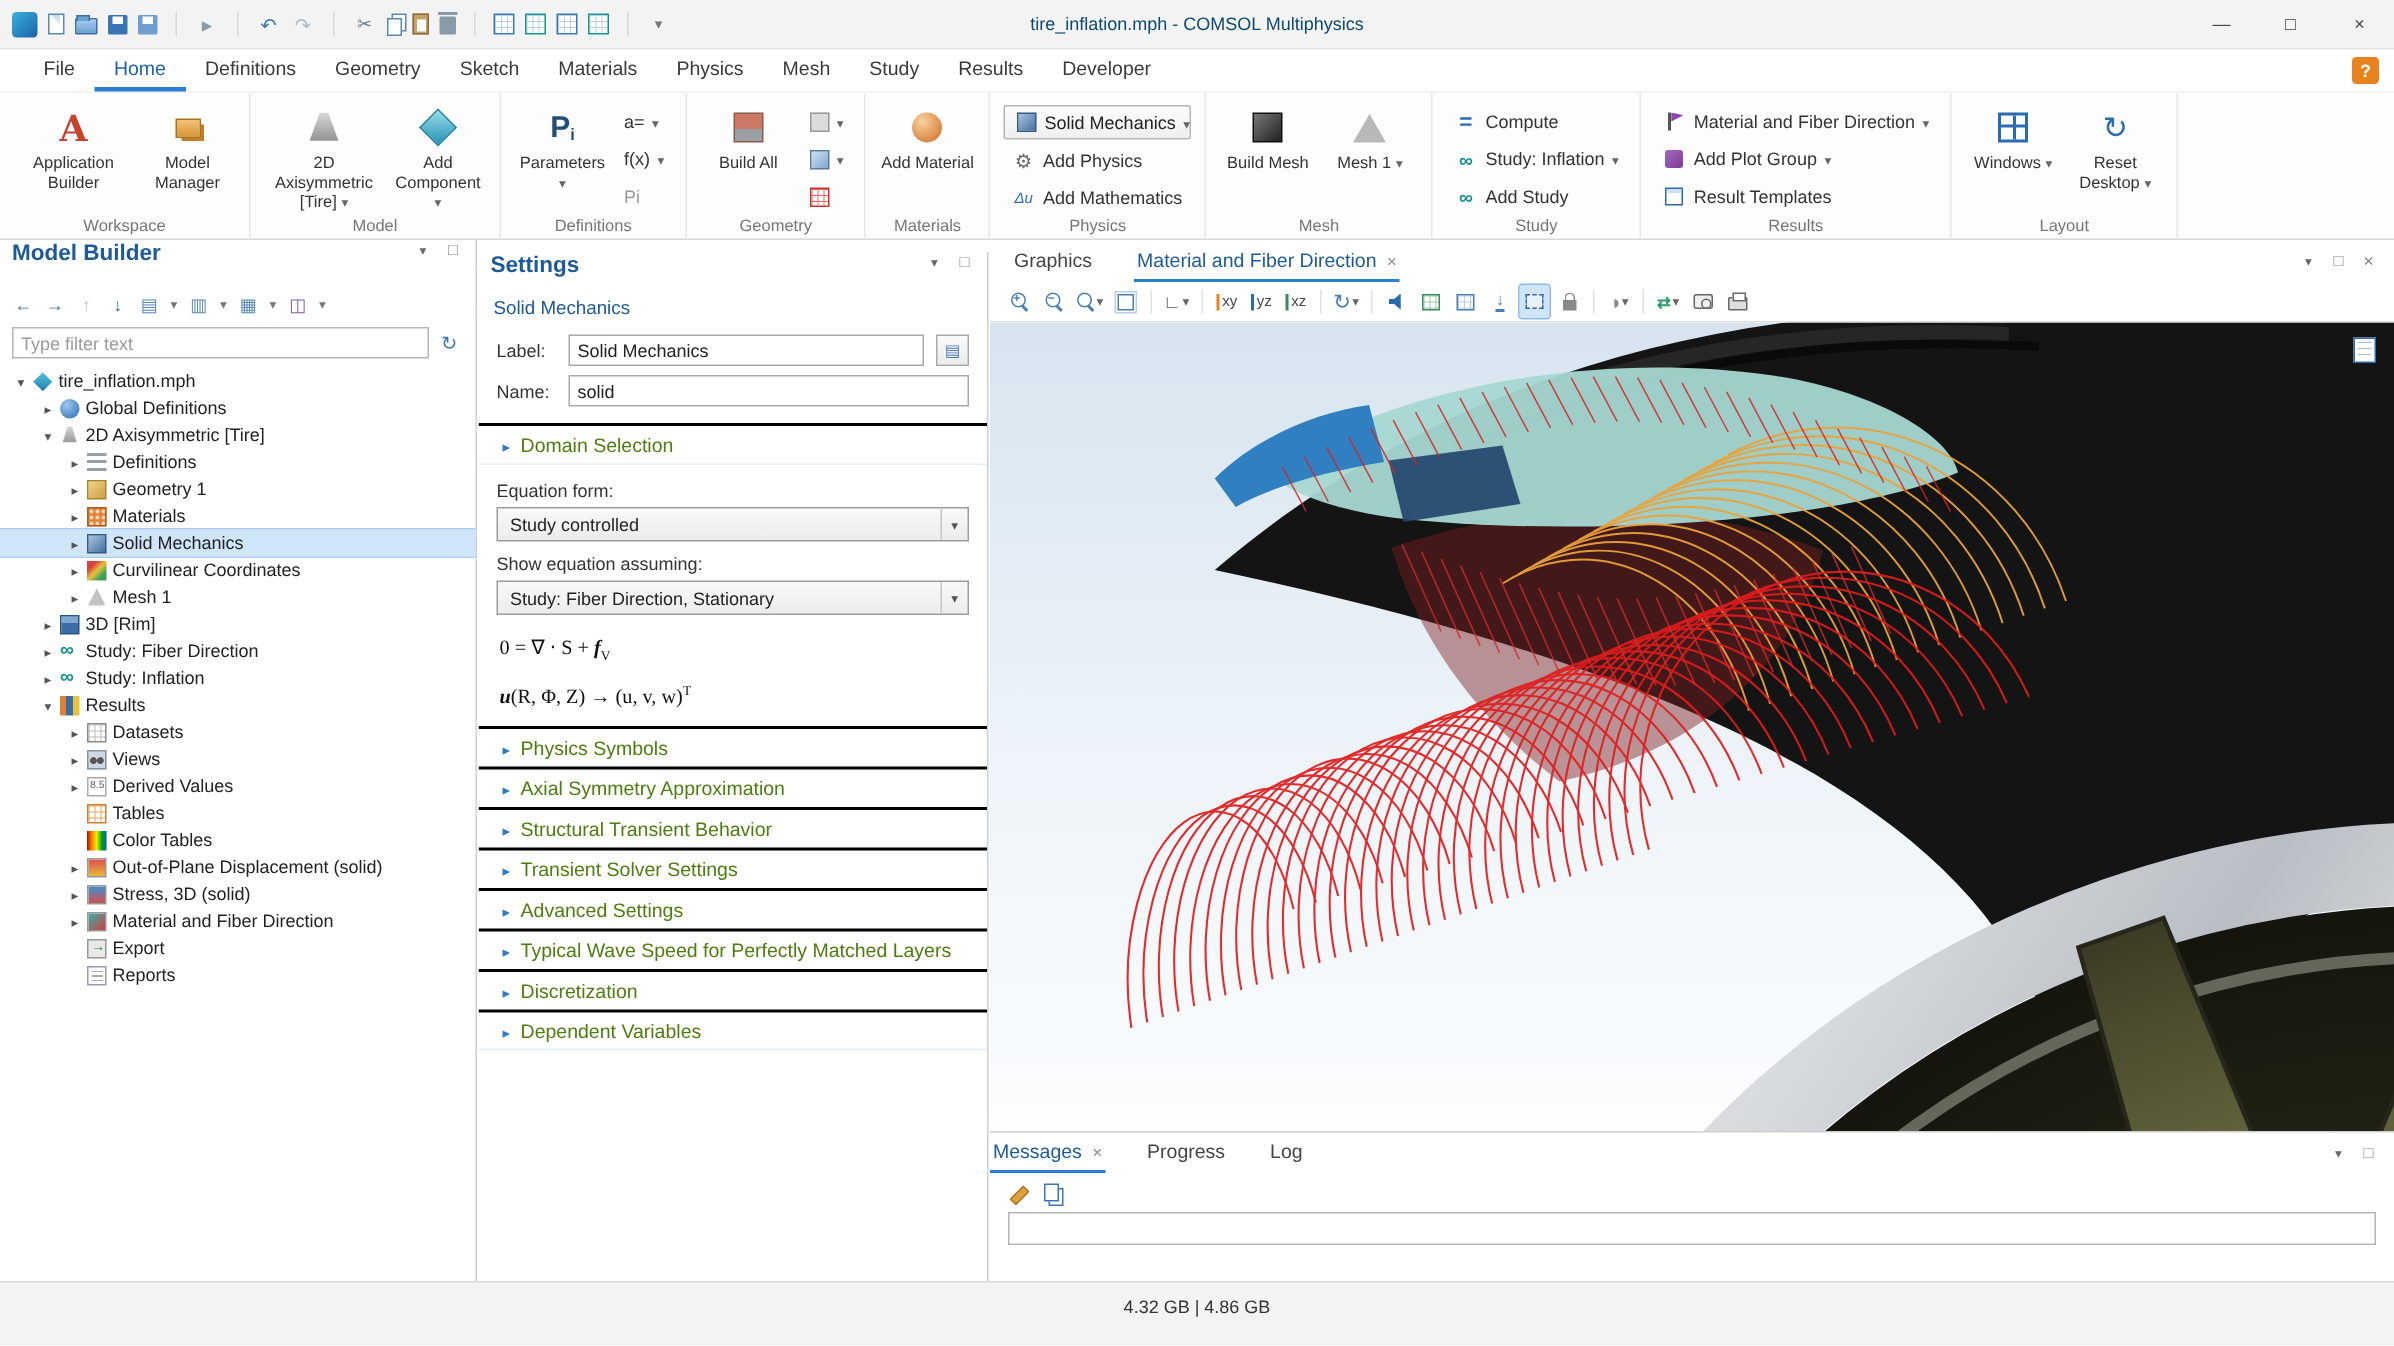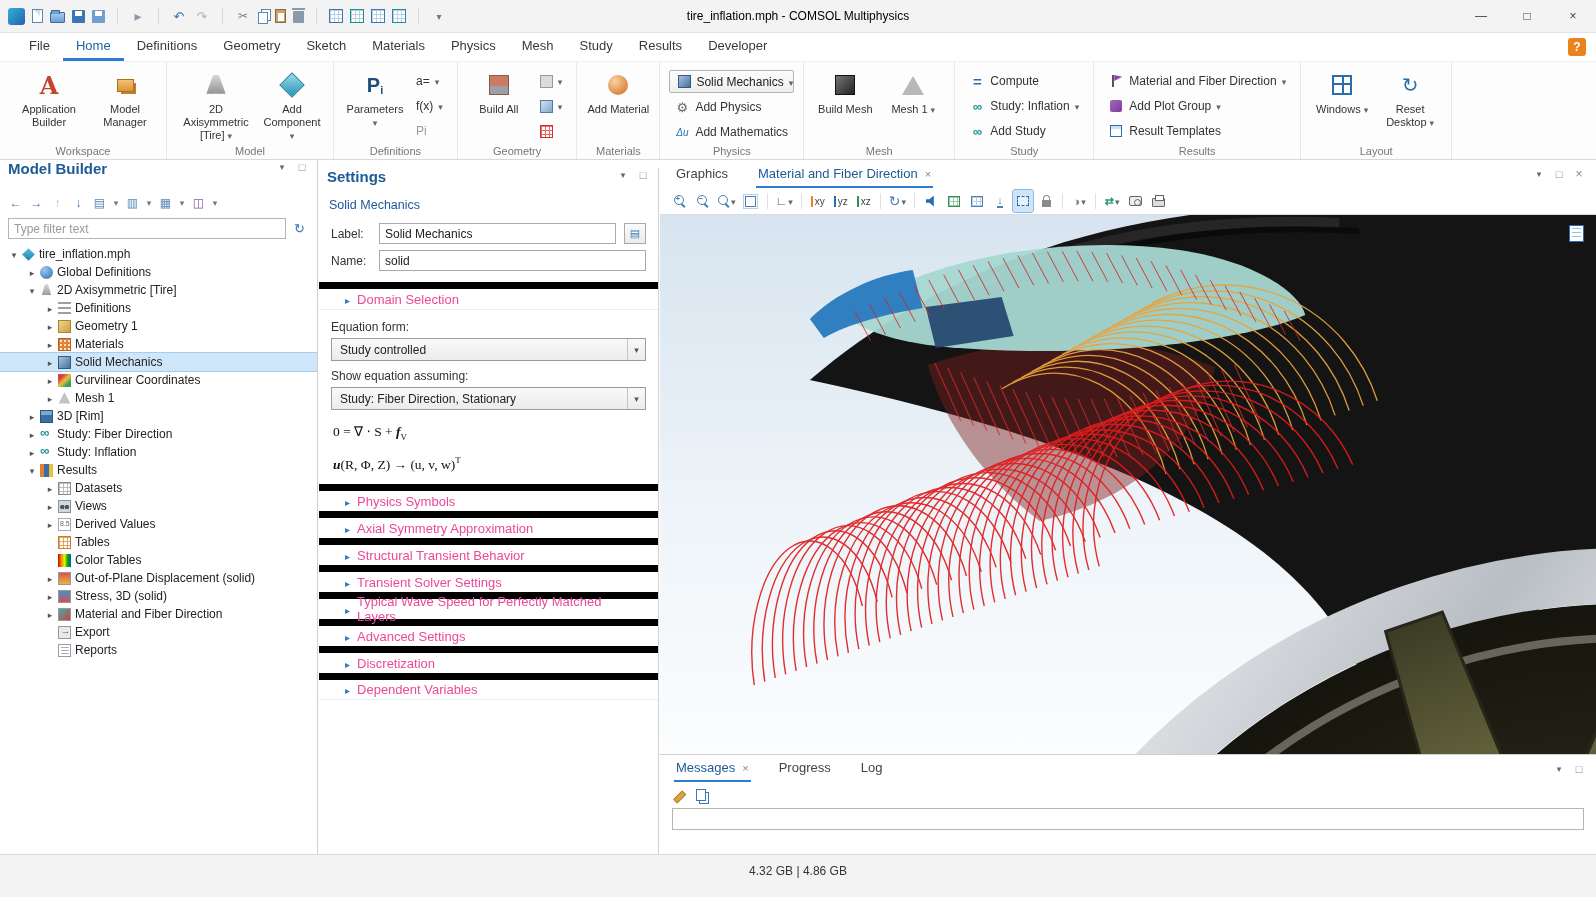--- a/index.html
+++ b/index.html
@@ -24,21 +24,21 @@
   .tb-redo::before{content:"↷";color:#b0b8c0;font-size:13px}
   .tb-cut::before{content:"✂";color:#6a7a8a;font-size:12px}
   .tb-copy{width:10px;height:12px;border:1px solid #5b87b5;background:#fff;box-shadow:3px -3px 0 -1px #fff,3px -3px 0 0 #5b87b5;margin-top:3px}
   .tb-paste{width:11px;height:14px;background:#c9a express;background:#c9a26a;border:1px solid #8a6a3a}
   .tb-paste::before{content:"";position:absolute;left:2px;top:3px;width:6px;height:8px;background:#fff}
   .tb-trash{width:11px;height:12px;background:#8a9aa8;border-radius:1px;margin-top:2px}
   .tb-trash::before{content:"";position:absolute;left:-1px;top:-3px;width:13px;height:2px;background:#8a9aa8}
   .tb-matrix{width:14px;height:14px;border:1px solid #3a76b5;background:#fff;background-image:linear-gradient(#b9cfe6 1px,transparent 1px),linear-gradient(90deg,#b9cfe6 1px,transparent 1px);background-size:4px 4px}
   .tb-matrix.g2{border-color:#16938f}
   .tb-caret::before{content:"▾";color:#777;font-size:10px}
-  #tb-title{position:absolute;left:0;right:0;text-align:center;font-size:12px;color:#000000;pointer-events:none}
+  #tb-title{position:absolute;left:0;right:0;text-align:center;font-size:12px;color:#0c4a6e;pointer-events:none}
   #winbtns{margin-left:auto;display:flex;height:33px}
   .wbtn{width:46px;height:33px;display:flex;align-items:center;justify-content:center;font-size:12px;color:#444}
 
   
   #menubar{position:absolute;left:0;top:33px;width:1596px;height:29px;background:#fff;display:flex;align-items:stretch;padding-left:16px;border-bottom:1px solid #f0f0f0}
   .mtab{padding:0 13px;display:flex;align-items:center;font-size:13px;color:#3a3a3a;border-bottom:3px solid transparent;cursor:default}
   .mtab.act{color:#1f62a8;border-bottom-color:#2b7cd3}
   #helpbtn{margin-left:auto;margin-right:10px;align-self:center;width:18px;height:18px;background:#e8831e;border-radius:3px;color:#fff;display:flex;align-items:center;justify-content:center;font-weight:bold}
   #helpbtn::before{content:"?"}
 
@@ -144,21 +144,21 @@
 
   
   #st{position:absolute;left:319px;top:168px;width:340px;bottom:43px;background:#fff;border-right:1px solid #cfcfcf;display:flex;flex-direction:column;overflow:hidden}
   #st-sub{font-size:12.5px;color:#1d5a96;margin:0 0 8px 10px}
   .fieldrow{display:flex;align-items:center;margin:3px 12px;gap:8px}
   .fieldrow .cap{width:40px;font-size:12px;color:#333;flex:none}
   .fieldrow input{flex:1;height:21px;border:1px solid #a9a9a9;padding:0 5px;font-size:12px;font-family:inherit;color:#222}
   .rename-btn{width:22px;height:21px;border:1px solid #a9a9a9;background:linear-gradient(#fafafa,#ececec);display:flex;align-items:center;justify-content:center;flex:none}
   .rename-btn::before{content:"▤";color:#4a7fb5;font-size:11px}
   #st-sections{margin-top:8px}
-  .srow{height:27px;border-top:7px solid #000000;display:flex;align-items:center;padding:0 26px;gap:7px;color:#ec4899;font-size:13px}
+  .srow{height:27px;border-top:2px solid #000000;display:flex;align-items:center;padding:0 16px;gap:7px;color:#4d7c0f;font-size:13px}
   .srow:last-child{border-bottom:1px solid #e3edf5}
   .schev::before{content:"▸";color:#2e7bc4;font-size:10px}
   .schev.d::before{content:"▾"}
   .sbody{padding:2px 12px 12px 12px;border-top:1px solid #e3edf5}
   .flabel{font-size:12px;color:#333;margin:8px 0 4px 0}
   .combo{height:23px;border:1px solid #9b9b9b;background:linear-gradient(#f9f9f9,#ececec);display:flex;align-items:center;padding:0 0 0 8px;font-size:12px;color:#222;justify-content:space-between}
   .cbar{width:18px;align-self:stretch;display:flex;align-items:center;justify-content:center;border-left:1px solid #c5c5c5}
   .cbar::before{content:"▾";font-size:9px;color:#555}
   .eq{font-family:Liberation Serif, serif;font-size:13.5px;color:#111;margin:13px 0 0 2px}
   .eq .beq{font-weight:bold;font-style:italic}
@@ -200,21 +200,21 @@
   .vlabel.b{border-left-color:#2b6cb0}
   .vlabel.g{border-left-color:#3a8a5a}
 
   #gcanvas{flex:1;position:relative;overflow:hidden}
   #gcanvas svg{width:100%;height:100%;display:block}
   #fib-red path{fill:none}
   #canvas-note{position:absolute;right:12px;top:10px;width:15px;height:17px;background:#fff;border:1px solid #2b6cb0;background-image:repeating-linear-gradient(#9cc0e0 0 1px,transparent 1px 4px);background-size:9px 12px;background-position:2px 2px;background-repeat:no-repeat}
 
   
   #msgs{height:100px;border-top:1px solid #cfcfcf;display:flex;flex-direction:column;flex:none;background:#fff}
-  #mtabs{height:27px;display:flex;align-items:flex-end;padding-left:14px;gap:26px;flex:none}
+  #mtabs{height:27px;display:flex;align-items:flex-end;gap:26px;flex:none}
   #mtoolbar{height:26px;display:flex;align-items:center;gap:10px;padding:0 12px;flex:none}
   .mi-pencil{width:14px;height:14px;position:relative}
   .mi-pencil::before{content:"";position:absolute;left:1px;top:6px;width:11px;height:3.5px;background:#e0a33a;border:1px solid #a87820;transform:rotate(-45deg);border-radius:1px}
   .mi-copy{width:10px;height:12px;border:1px solid #3a76b5;background:#fff;box-shadow:3px 3px 0 -1px #fff,3px 3px 0 0 #3a76b5}
   #msg-input{margin:0 12px 8px 12px;height:22px;border:1px solid #b5b5b5;background:#fff}
 
   
   #sb{position:absolute;left:0;right:0;bottom:0;height:43px;background:#f3f3f3;border-top:1px solid #d9d9d9;display:flex;justify-content:center;padding-top:9px;font-size:12px;color:#333}
 </style>
 </head>
@@ -637,25 +637,25 @@
     <div class="srow">
         <span class="schev"></span>
         <span>Structural Transient Behavior</span>
       </div>
     <div class="srow">
         <span class="schev"></span>
         <span>Transient Solver Settings</span>
       </div>
     <div class="srow">
         <span class="schev"></span>
-        <span>Typical Wave Speed for Perfectly Matched Layers</span>
+        <span>Advanced Settings</span>
       </div>
     <div class="srow">
         <span class="schev"></span>
-        <span>Advanced Settings</span>
+        <span>Typical Wave Speed for Perfectly Matched Layers</span>
       </div>
     <div class="srow">
         <span class="schev"></span>
         <span>Discretization</span>
       </div>
     <div class="srow">
         <span class="schev"></span>
         <span>Dependent Variables</span>
       </div>
   </div>

